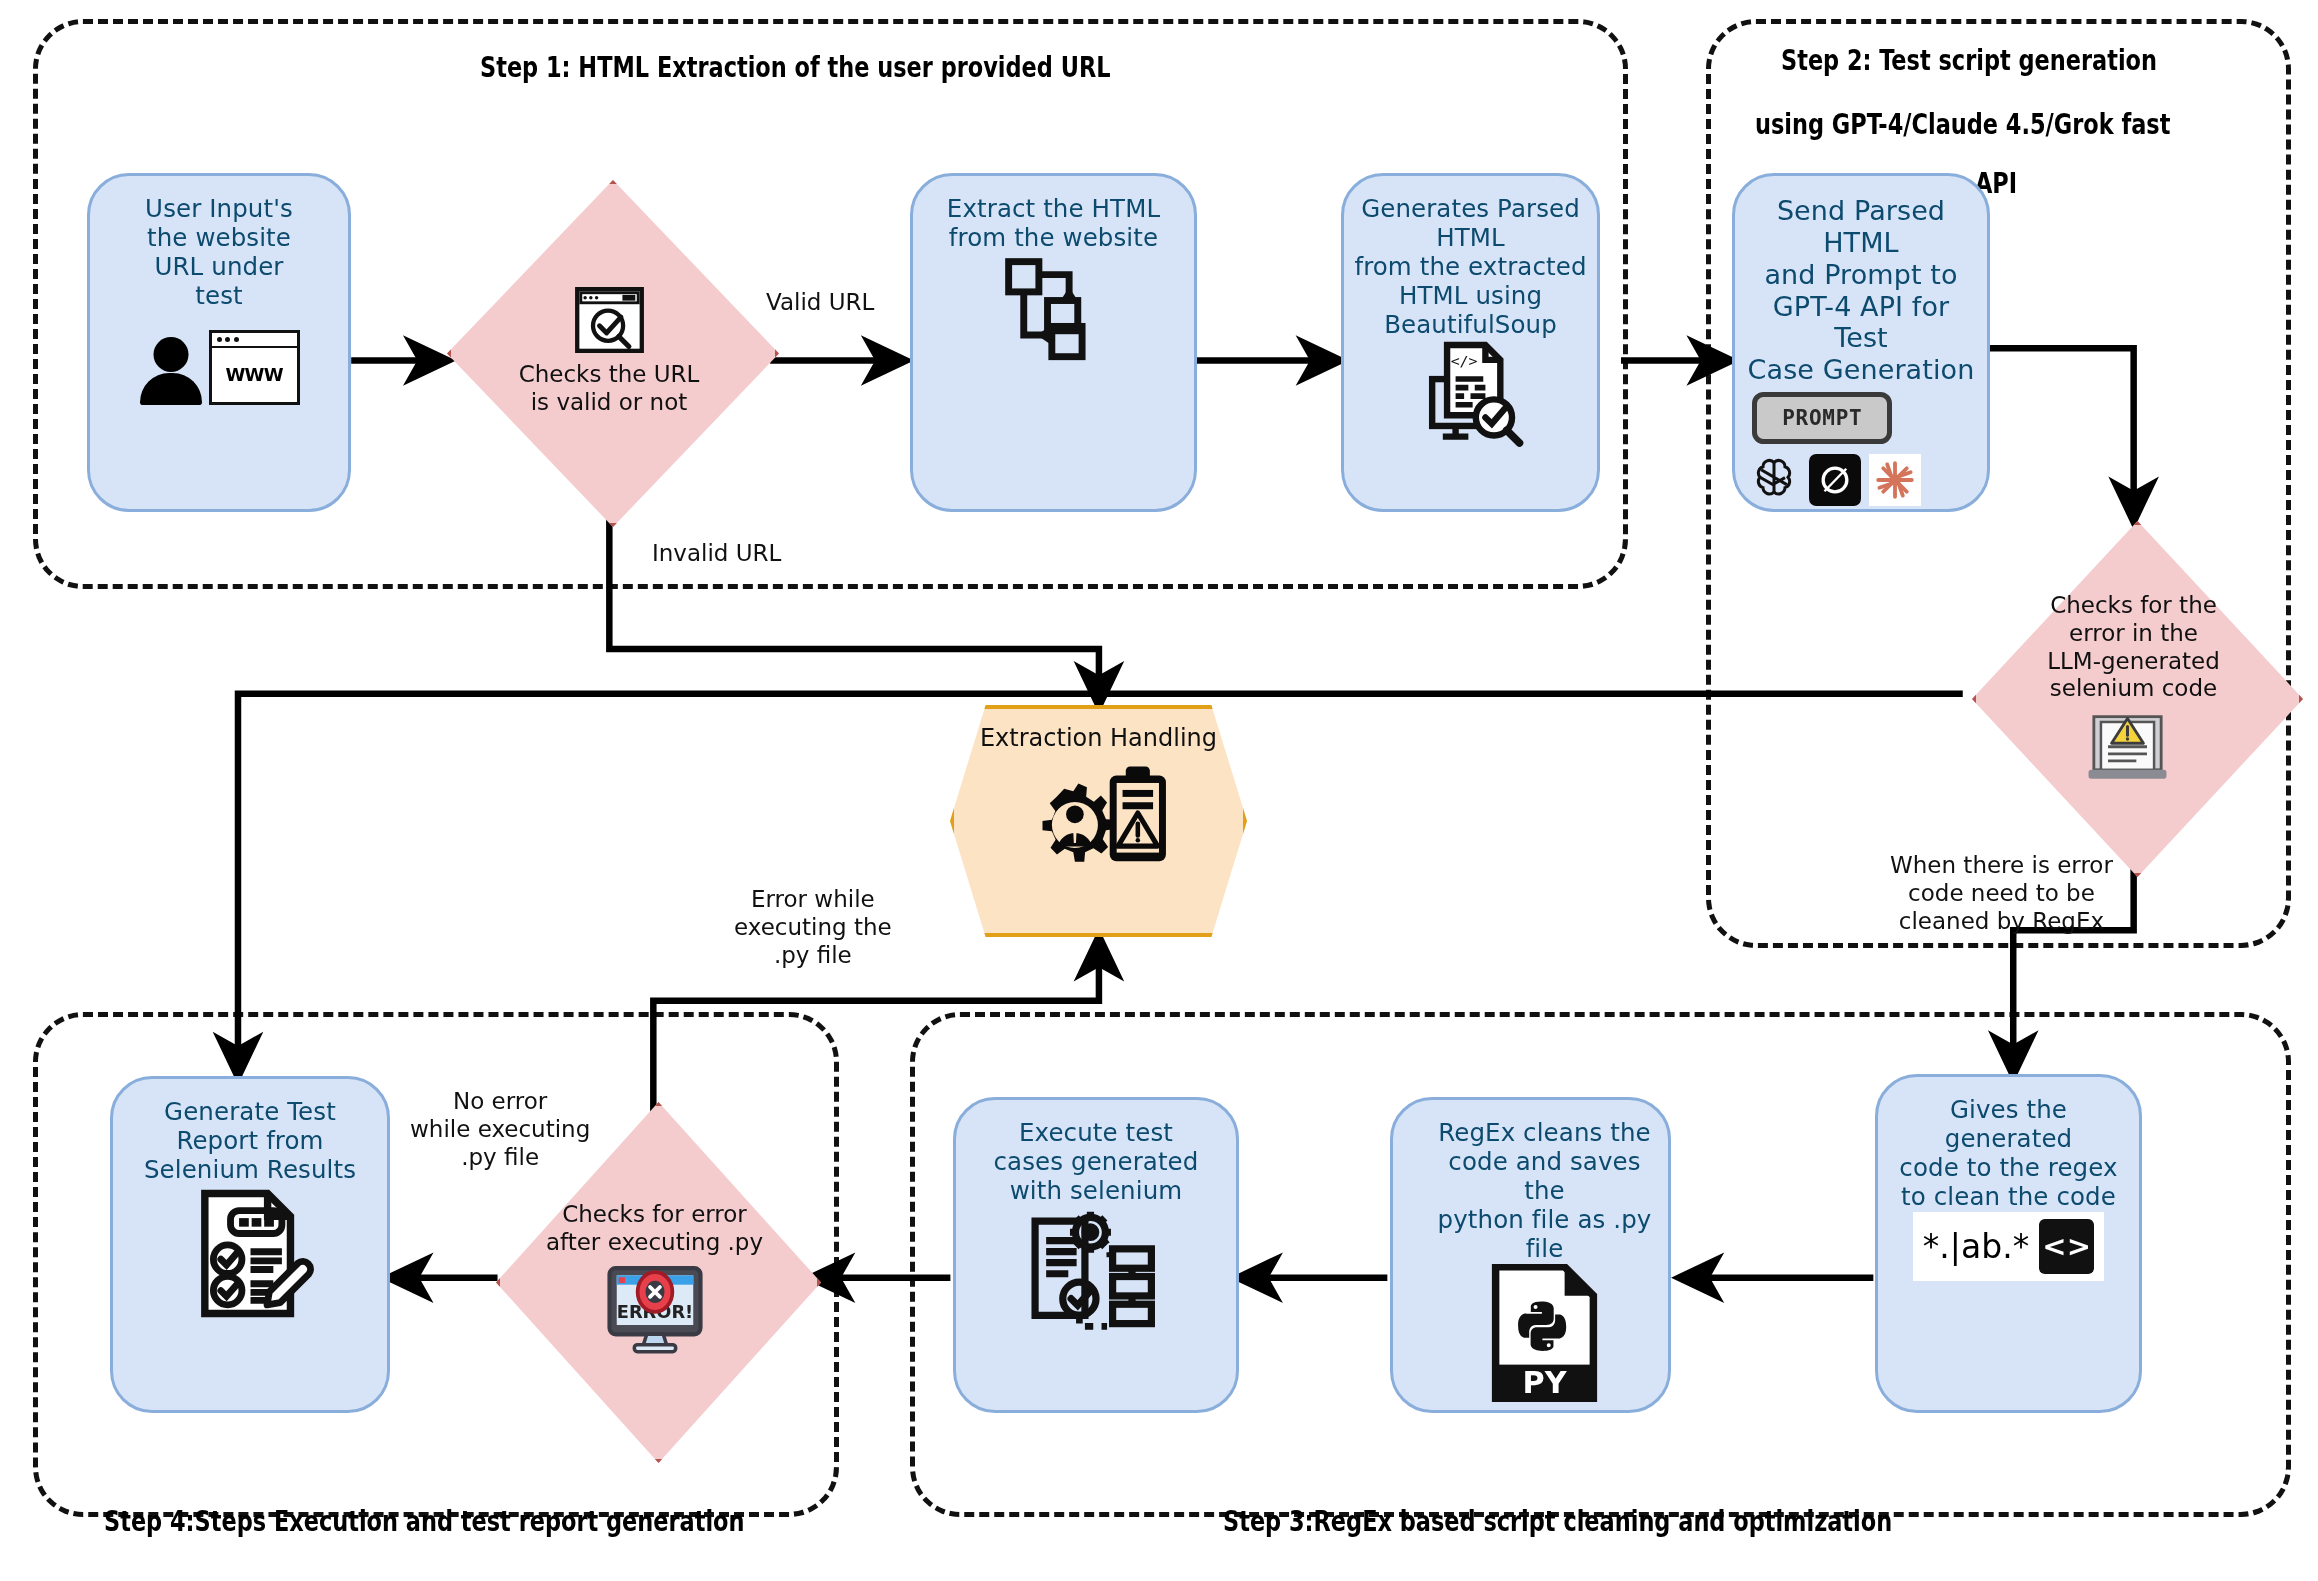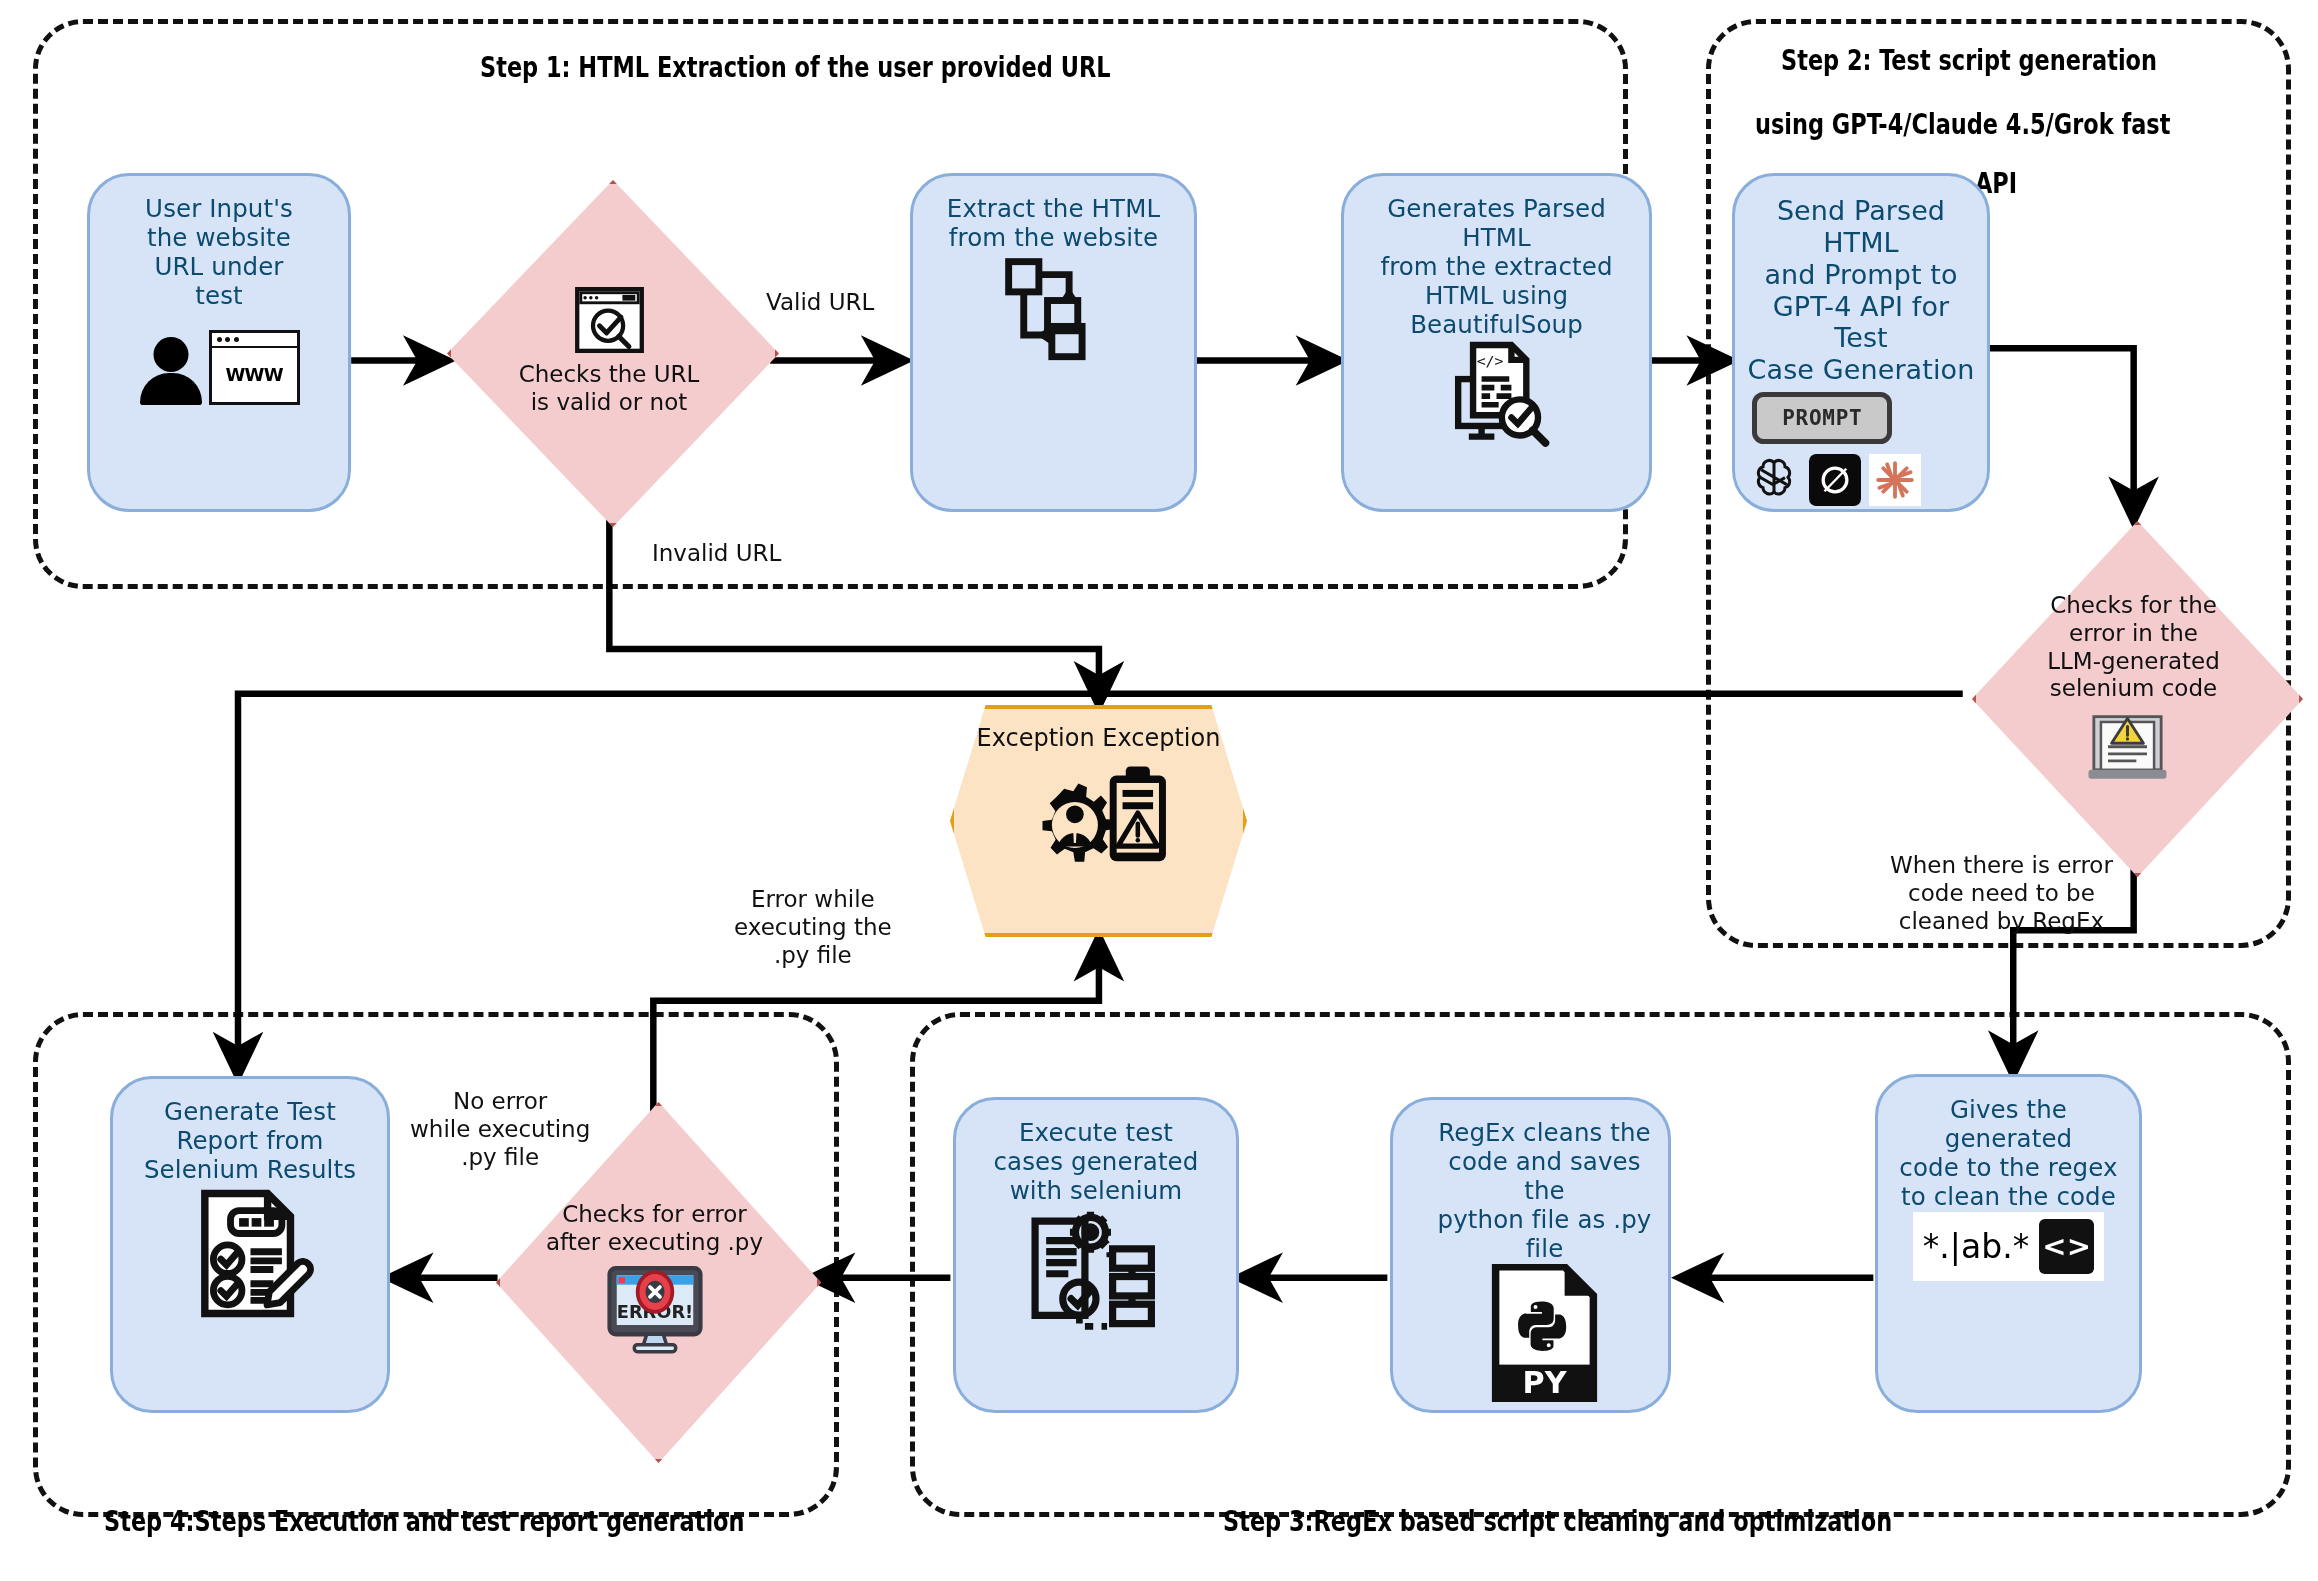--- a/index.html
+++ b/index.html
@@ -180,21 +180,21 @@
         <path d="M18,10 L32,10 L32,19" fill="none" stroke="#111" stroke-width="3.2"></path>
         <path d="M32,16 l4,6 l-8,0 z" fill="#111"></path>
         <rect x="22" y="22" width="14" height="14" fill="none" stroke="#111" stroke-width="3.2"></rect>
         <path d="M11,18 L11,38 L20,38" fill="none" stroke="#111" stroke-width="3.2"></path>
         <path d="M17,38 l6,-4 l0,8 z" fill="#111"></path>
         <rect x="24" y="34" width="14" height="14" fill="none" stroke="#111" stroke-width="3.2"></rect>
       </svg>
     </div>
   </div>
 
-  <div class="node pbox" style="left:1341px;top:173px;width:311px;height:339px;">
+  <div class="node pbox" style="left:1341px;top:173px;width:259px;height:339px;">
     <div class="label" style="white-space:pre-line;">Generates Parsed HTML
 from the extracted
 HTML using
 BeautifulSoup</div>
     <div class="art">
       <svg width="115" height="108" viewBox="0 0 54 50">
         <rect x="9" y="18" width="30" height="22" fill="none" stroke="#111" stroke-width="3"></rect>
         <path d="M20,40 l0,5 M14,45 l12,0" stroke="#111" stroke-width="3"></path>
         <path d="M16,2 h18 l7,7 v26 H16 z" fill="#fff" stroke="#111" stroke-width="3"></path>
         <path d="M34,2 v7 h7" fill="none" stroke="#111" stroke-width="3"></path>
@@ -258,21 +258,21 @@
           <path d="M24,11.5 v5" stroke="#3c3c3c" stroke-width="1.7" stroke-linecap="round"></path>
           <circle cx="24" cy="18.6" r="0.95" fill="#3c3c3c"></circle>
         </svg>
       </div>
     </div>
   </div>
 
   <div class="hex" style="left:950px;top:705px;width:297px;height:232px;">
     <div class="shape"></div>
     <div class="inner">
-      <div class="label">Exception Exception</div>
+      <div class="label">Extraction Handling</div>
       <div class="art" style="margin-top:4.3px;">
         <svg width="166" height="130" viewBox="0 0 62 48">
           <g fill="#0a0a0a">
             <path d="M18,12 l3.4,.9 1.9,-2.9 3.2,1.4 -.3,3.5 2.9,1.9 2.6,-2.3 2.3,2.6 -1.8,3 1.4,3.2 3.5,.2 0,3.5 -3.5,.5 -1.2,3.3 2,2.9 -2.5,2.4 -3,-1.9 -3.1,1.5 -.3,3.5 -3.5,0 -.6,-3.5 -3.2,-1.3 -2.9,2.1 -2.4,-2.5 1.9,-3 -1.4,-3.2 -3.5,-.3 0,-3.5 3.5,-.5 1.3,-3.2 -2.1,-2.9 2.5,-2.4z"></path>
             <circle cx="22" cy="25.5" r="8.6" fill="#fce3c4"></circle>
             <circle cx="22" cy="21.5" r="3.3"></circle>
             <path d="M15.6,33.5 a6.6,6.6 0 0 1 12.8,0 z"></path>
             <path d="M21.3,26.2 h1.4 l-.3,6 h-.8z" fill="#fce3c4"></path>
           </g>
           <g>

